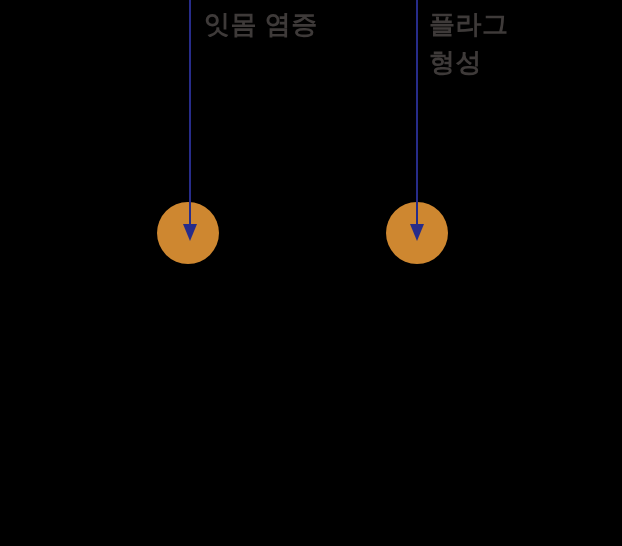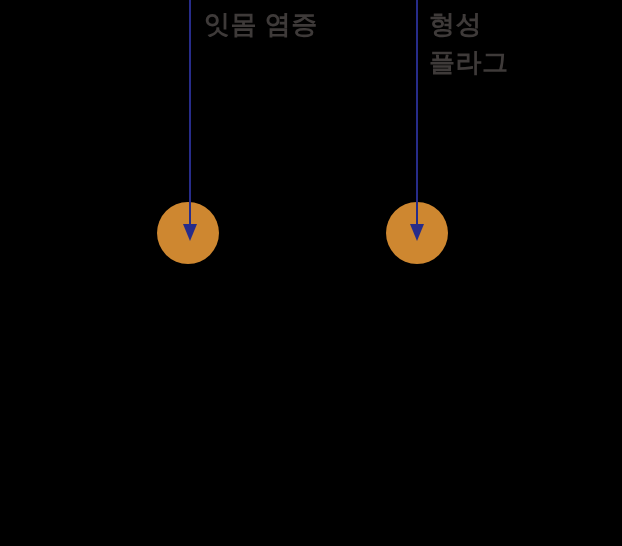--- a/index.html
+++ b/index.html
@@ -61,17 +61,17 @@
   <svg class="arrow-svg arrow-2" viewBox="0 0 22 246" xmlns="http://www.w3.org/2000/svg">
     <line x1="11" y1="0" x2="11" y2="226" stroke-width="2" stroke="#272c8a"></line>
     <polygon points="4,224 18,224 11,241" fill="#272c8a"></polygon>
   </svg>
 
   <div class="annotation-label label-1" style="color: rgb(62, 58, 57); text-align: center;">
     <div>잇몸 염증</div>
   </div>
 
   <div class="annotation-label label-2" style="color: rgb(62, 58, 57);">
+    <div>플라그</div>
     <div>형성</div>
-    <div>플라그</div>
   </div>
 
 </div>
 
 </body></html>

